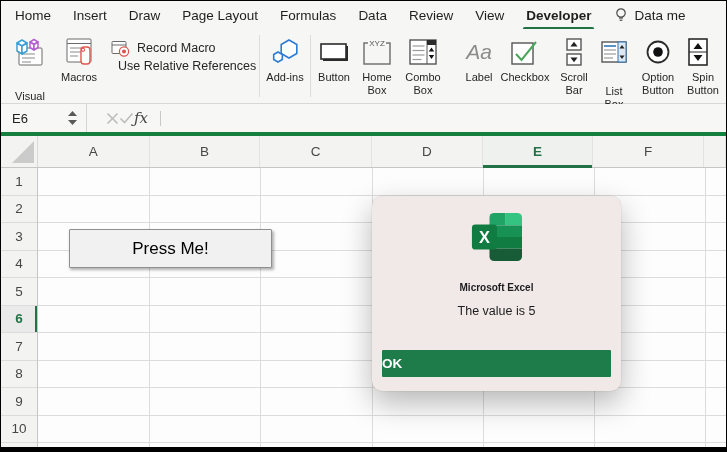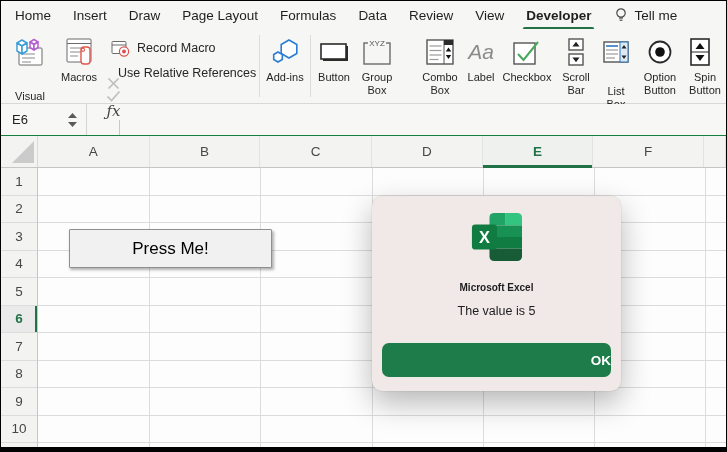--- a/index.html
+++ b/index.html
@@ -17,28 +17,28 @@
   #menubar .tab.active::after{content:'';position:absolute;left:-3px;right:-3px;bottom:-7px;height:3px;
     background:#217346;border-radius:2px;}
   .tellme{display:flex;align-items:center;gap:5px;white-space:nowrap;}
   
   #ribbon{position:absolute;left:0;top:28px;right:0;height:75px;background:#f6f6f5;
     border-bottom:1px solid #d8d8d8;display:flex;align-items:flex-start;padding-top:5px;box-sizing:border-box;}
   .rb-large{display:flex;flex-direction:column;align-items:center;gap:1px;
     font-size:11px;color:#262626;text-align:center;line-height:1.18;flex:0 0 auto;}
   .rb-large .ic{height:36px;display:flex;align-items:center;justify-content:center;}
   .rb-sep{width:1px;height:62px;background:#dcdcdc;margin:1px 3px 0 3px;flex:0 0 auto;}
-  .rb-small-col{display:flex;flex-direction:column;gap:7px;margin-left:8px;padding-top:5px;width:145px;flex:0 0 auto;}
+  .rb-small-col{display:flex;flex-direction:column;margin-left:8px;padding-top:5px;width:145px;flex:0 0 auto;}
   .rb-small{display:flex;align-items:center;gap:7px;font-size:12.5px;color:#262626;white-space:nowrap;}
   
   #formulabar{position:absolute;left:0;top:103px;right:0;height:32px;background:#f7f7f6;
-    border-bottom:1px solid #15803d;display:flex;align-items:flex-end;box-sizing:border-box;}
+    border-bottom:4px solid #15803d;display:flex;align-items:center;box-sizing:border-box;}
   #namebox{width:86px;height:100%;border-right:1px solid #d4d4d4;display:flex;align-items:center;
     justify-content:space-between;padding:0 9px 0 11px;box-sizing:border-box;font-size:13px;color:#222;}
-  .fb-icons{display:flex;align-items:center;padding-left:19px;flex-direction:column;}
+  .fb-icons{display:flex;align-items:center;padding-left:19px;}
   .fb-fx{font-style:italic;font-size:15px;color:#454545;font-family:"DejaVu Serif",serif;}
   .fb-caret{width:1px;height:15px;background:#c9c9c9;margin-left:12px;}
   
   #colheaders{position:absolute;left:0;top:135px;right:0;height:32px;display:flex;
     background:#f3f3f2;border-bottom:1px solid #c6c6c6;box-sizing:border-box;}
   #corner{width:37px;height:100%;border-right:1px solid #d9d9d9;display:flex;align-items:flex-end;justify-content:flex-end;box-sizing:border-box;}
   .col-h{height:100%;display:flex;align-items:center;justify-content:center;font-size:13.5px;color:#474747;
     border-right:1px solid #e2e2e1;box-sizing:border-box;position:relative;}
   .col-h.active{color:#217346;font-weight:bold;background:#eff1ef;}
   .col-h.active::after{content:'';position:absolute;left:0;right:0;bottom:-1px;height:3px;background:#217346;}
@@ -53,22 +53,22 @@
   
   #pressbtn{position:absolute;left:68px;top:228px;width:203px;height:39px;background:#f2f1f1;
     border:1px solid #8f8f8f;box-shadow:1.5px 2px 3px rgba(0,0,0,.3);display:flex;align-items:center;justify-content:center;
     font-size:17px;color:#000;z-index:5;box-sizing:border-box;border-radius:1px;}
   
   #dialog{position:absolute;left:371px;top:195px;width:249px;height:195px;background:#f1e9e7;
     border-radius:10px;box-shadow:0 12px 30px rgba(0,0,0,.28),0 0 0 .5px rgba(0,0,0,.08);
     display:flex;flex-direction:column;align-items:center;z-index:10;box-sizing:border-box;padding-top:15px;}
   #dialog .dtitle{margin-top:19px;font-size:10px;font-weight:bold;color:#1c1c1e;}
   #dialog .dmsg{margin-top:11px;font-size:12.5px;color:#1c1c1e;}
-  #okbtn{position:absolute;left:10px;right:10px;bottom:14px;height:34px;background:#1e7b4a;border-radius:7px;
-    color:#fff;font-size:13.5px;font-weight:bold;display:flex;align-items:center;justify-content:flex-end;cursor:default;}
+  #okbtn{position:absolute;left:10px;right:10px;bottom:14px;height:27px;background:#1e7b4a;border-radius:1px;
+    color:#fff;font-size:13.5px;font-weight:bold;display:flex;align-items:center;justify-content:flex-start;cursor:default;}
   
   #bottombar{position:absolute;left:0;right:0;bottom:0;height:5px;background:#000;z-index:50;}
 </style>
 </head>
 <body>
 
 <div id="app">
 
   <div id="menubar">
     <span id="menubar-tabs" style="display:flex;gap:22px;">
@@ -81,21 +81,21 @@
         <span class="tab">Review</span>
         <span class="tab">View</span>
         <span class="tab active">Developer</span>
       </span>
     <span class="tellme">
       <svg width="16" height="16" viewBox="0 0 16 16">
         <circle cx="8" cy="6" r="4.2" fill="none" stroke="#4a4a4a" stroke-width="1.2"></circle>
         <line x1="6" y1="11" x2="10" y2="11" stroke="#4a4a4a" stroke-width="1.2"></line>
         <line x1="6.6" y1="13.2" x2="9.4" y2="13.2" stroke="#4a4a4a" stroke-width="1.2"></line>
       </svg>
-      <span>Tell me</span>
+      <span>Data me</span>
     </span>
   </div>
 
   <div id="ribbon">
     <div class="rb-large" style="width:46px;margin-left:6px;gap:20px;">
       <span class="ic">
         <svg width="34" height="34" viewBox="0 0 34 34">
           <rect x="6" y="13" width="23" height="17" rx="1" fill="#fff" stroke="#6b6b6b"></rect>
           <line x1="9" y1="19" x2="22" y2="19" stroke="#8a8a8a"></line>
           <line x1="9" y1="23" x2="22" y2="23" stroke="#8a8a8a"></line>
@@ -178,41 +178,41 @@
     </div>
 
     <div class="rb-large" style="width:44px;margin-left:1px;">
       <span class="ic">
         <svg width="32" height="32" viewBox="0 0 32 32">
           <rect x="3" y="7" width="26" height="21" fill="none" stroke="#6b6b6b" stroke-width="1.4"></rect>
           <rect x="7" y="3" width="18" height="8" fill="#f6f6f5"></rect>
           <text x="16" y="10" font-size="8" fill="#555" text-anchor="middle" font-family="'Liberation Sans',sans-serif">XYZ</text>
         </svg>
       </span>
-      <span>Group Box</span>
-    </div>
-
-    <div class="rb-large" style="width:46px;margin-left:18px;">
+      <span>Home Box</span>
+    </div>
+
+    <div class="rb-large" style="width:46px;margin-left:1px;">
       <span class="ic">
         <svg width="32" height="32" viewBox="0 0 32 32">
           <rect x="3" y="4" width="26" height="24" fill="#fff" stroke="#555" stroke-width="1.4"></rect>
           <line x1="20" y1="4" x2="20" y2="28" stroke="#555"></line>
           <rect x="20" y="4" width="9" height="5" fill="#2b2b2b"></rect>
           <polygon points="24.5,11.5 21.8,15.5 27.2,15.5" fill="#111"></polygon>
           <polygon points="21.8,19 27.2,19 24.5,23" fill="#111"></polygon>
           <line x1="5.5" y1="10" x2="17.5" y2="10" stroke="#9a9a9a" stroke-width="1.2"></line>
           <line x1="5.5" y1="14.5" x2="17.5" y2="14.5" stroke="#9a9a9a" stroke-width="1.2"></line>
           <line x1="5.5" y1="19" x2="17.5" y2="19" stroke="#9a9a9a" stroke-width="1.2"></line>
           <line x1="5.5" y1="23.5" x2="14.5" y2="23.5" stroke="#9a9a9a" stroke-width="1.2"></line>
         </svg>
       </span>
       <span>Combo Box</span>
     </div>
 
-    <div class="rb-large" style="width:34px;margin-left:1px;">
+    <div class="rb-large" style="width:34px;margin-left:16px;">
       <span class="ic">
         <svg width="32" height="32" viewBox="0 0 32 32">
           <text x="16" y="23" text-anchor="middle" font-size="21" font-style="italic" fill="#8c8c8c" font-family="'Liberation Sans',sans-serif">Aa</text>
         </svg>
       </span>
       <span>Label</span>
     </div>
 
     <div class="rb-large" style="width:56px;margin-left:1px;justify-content:center;">
       <span class="ic">

